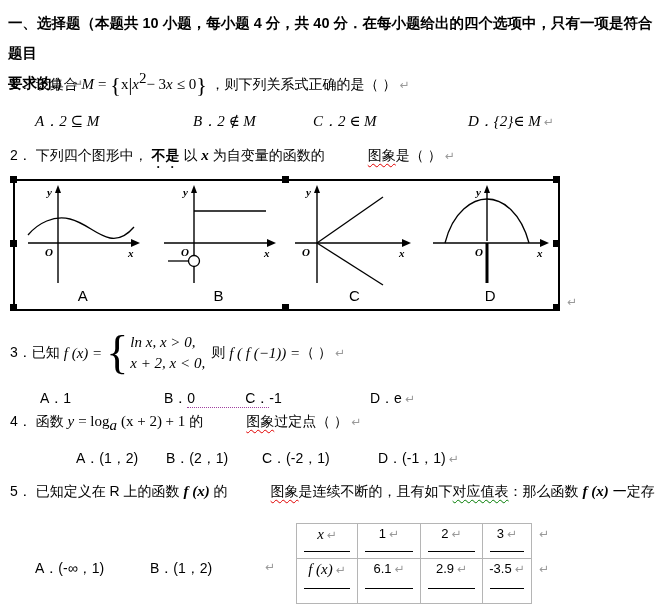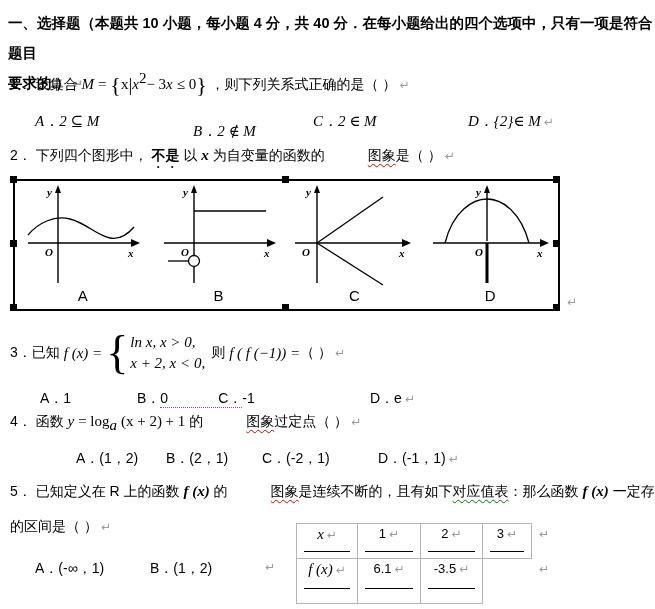--- a/index.html
+++ b/index.html
@@ -59,21 +59,21 @@
     <span>
       <span class="m">M</span>
       <span class="mn">=</span>
       <span class="brace">{</span><span class="mn">x</span><span class="vbar">|</span><span class="m">x</span><sup class="mn">2</sup><span class="mn">− 3</span><span class="m">x</span> <span class="mn">≤ 0</span><span class="brace">}</span>
     </span>
     <span>，则下列关系式正确的是（        ）</span><span class="pilc">↵</span>
   </div>
 
   <div class="optrow" style="top:112px;">
     <span class="m" style="left:35px;">A．2 ⊆ M</span>
-    <span class="m" style="left:193px;margin-top:10px;">B．2 ∉ M</span>
+    <span class="m" style="left:193px;">B．2 ∉ M</span>
     <span class="m" style="left:313px;">C．2 ∈ M</span>
     <span class="m" style="left:468px;"><span>D．{2}∈ M</span><span class="pilc">↵</span></span>
   </div>
 
   <div class="abs" style="left:10px;top:147px;white-space:nowrap;">
     <span>2．</span>
     <span>下列四个图形中，</span>
     <span class="emph">不是</span>
     <span>以 </span><span class="mb">x</span><span> 为自变量的函数的</span><span class="u-red">图象</span><span>是（       ）</span><span class="pilc">↵</span>
   </div>
@@ -157,21 +157,21 @@
       <span class="m">x + 2, x &lt; 0,</span>
     </span>
     <span style="margin-left:6px;">则</span>
     <span class="m" style="margin-left:4px;">f ( f (−1)) =</span>
     <span>（        ）</span>
     <span class="pilc">↵</span>
   </div>
 
   <div class="optrow" style="top:390px;">
     <span style="left:40px;">A．1</span>
-    <span style="left:137px;text-align:center;"><span>B．</span><span class="dotted"><span>0</span><span class="dotgap"></span><span>C．</span></span><span>-1</span></span>
+    <span style="left:164px;text-align:center;"><span>B．</span><span class="dotted"><span>0</span><span class="dotgap"></span><span>C．</span></span><span>-1</span></span>
     <span style="left:370px;"><span>D．e</span><span class="pilc">↵</span></span>
   </div>
 
   <div class="abs" style="left:10px;top:413px;white-space:nowrap;">
     <span>4．</span>
     <span>函数</span>
     <span>
       <span class="m">y</span> <span class="mn">= log</span><sub class="m">a</sub> <span class="mn">(x + 2) + 1</span>
     </span>
     <span>的</span><span class="u-red">图象</span><span>过定点（      ）</span><span class="pilc">↵</span>
@@ -185,23 +185,20 @@
   </div>
 
   <div class="abs" style="left:10px;top:483px;width:648px;white-space:nowrap;">
     <span>5．</span>
     <span>已知定义在 R 上的函数</span>
     <span class="mb">f (x)</span>
     <span>的</span><span class="u-red">图象</span><span>是连续不断的，且有如下</span><span class="u-green">对应值表</span><span>：那么函数</span>
     <span class="mb">f (x)</span>
     <span>一定存在零点</span>
   </div>
-  <div class="abs" style="left:10px;top:518px;">
-    <span>的区间是（     ）</span><span class="pilc">↵</span>
-  </div>
 
   <div id="q5table">
     <div class="cell">
         <span class="val"><span class="m">x</span><span class="pilc">↵</span></span>
         <span class="rule"></span>
       </div>
     <div class="cell">
         <span class="val"><span>1</span><span class="pilc">↵</span></span>
         <span class="rule"></span>
       </div>
@@ -212,20 +209,24 @@
     <div class="cell">
         <span class="val"><span>3</span><span class="pilc">↵</span></span>
         <span class="rule"></span>
       </div>
     <div class="cell tall">
         <span class="val"><span class="m">f (x)</span><span class="pilc">↵</span></span>
         <span class="rule"></span>
       </div>
     <div class="cell tall">
         <span class="val"><span>6.1</span><span class="pilc">↵</span></span>
+        <span class="rule"></span>
+      </div>
+    <div class="cell tall">
+        <span class="val"><span>2.9</span><span class="pilc">↵</span></span>
         <span class="rule"></span>
       </div>
     <div class="cell tall">
         <span class="val"><span>-3.5</span><span class="pilc">↵</span></span>
         <span class="rule"></span>
       </div>
   </div>
   <span class="abs pilc" style="left:536px;top:527px;">↵</span>
   <span class="abs pilc" style="left:536px;top:562px;">↵</span>
 

